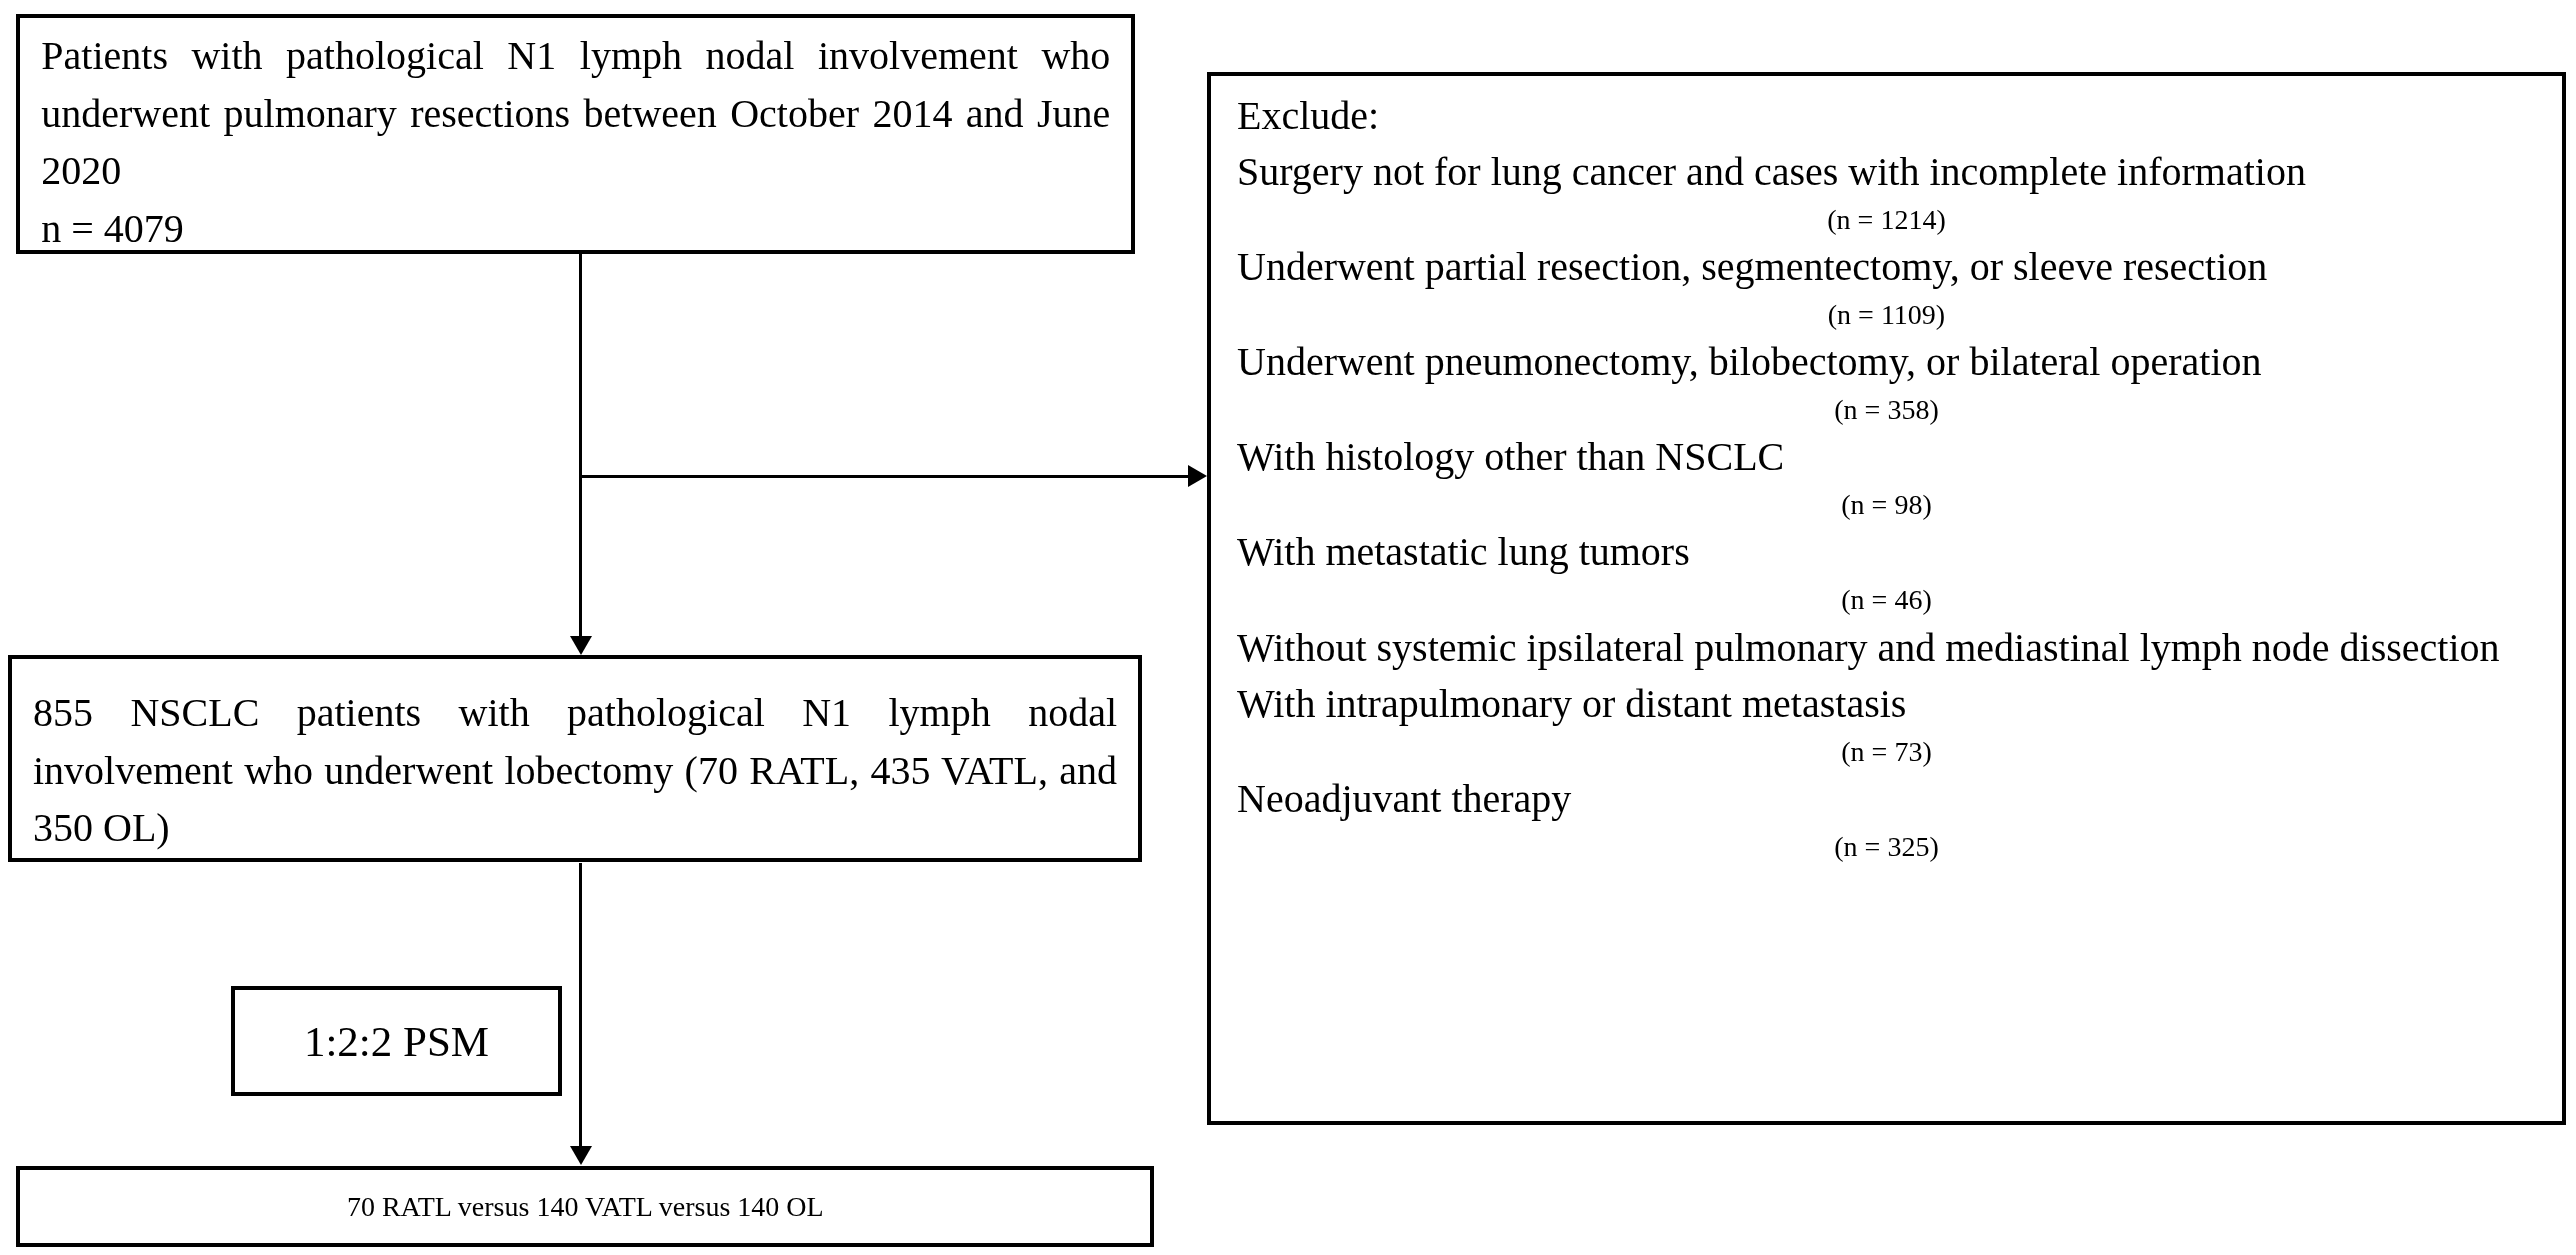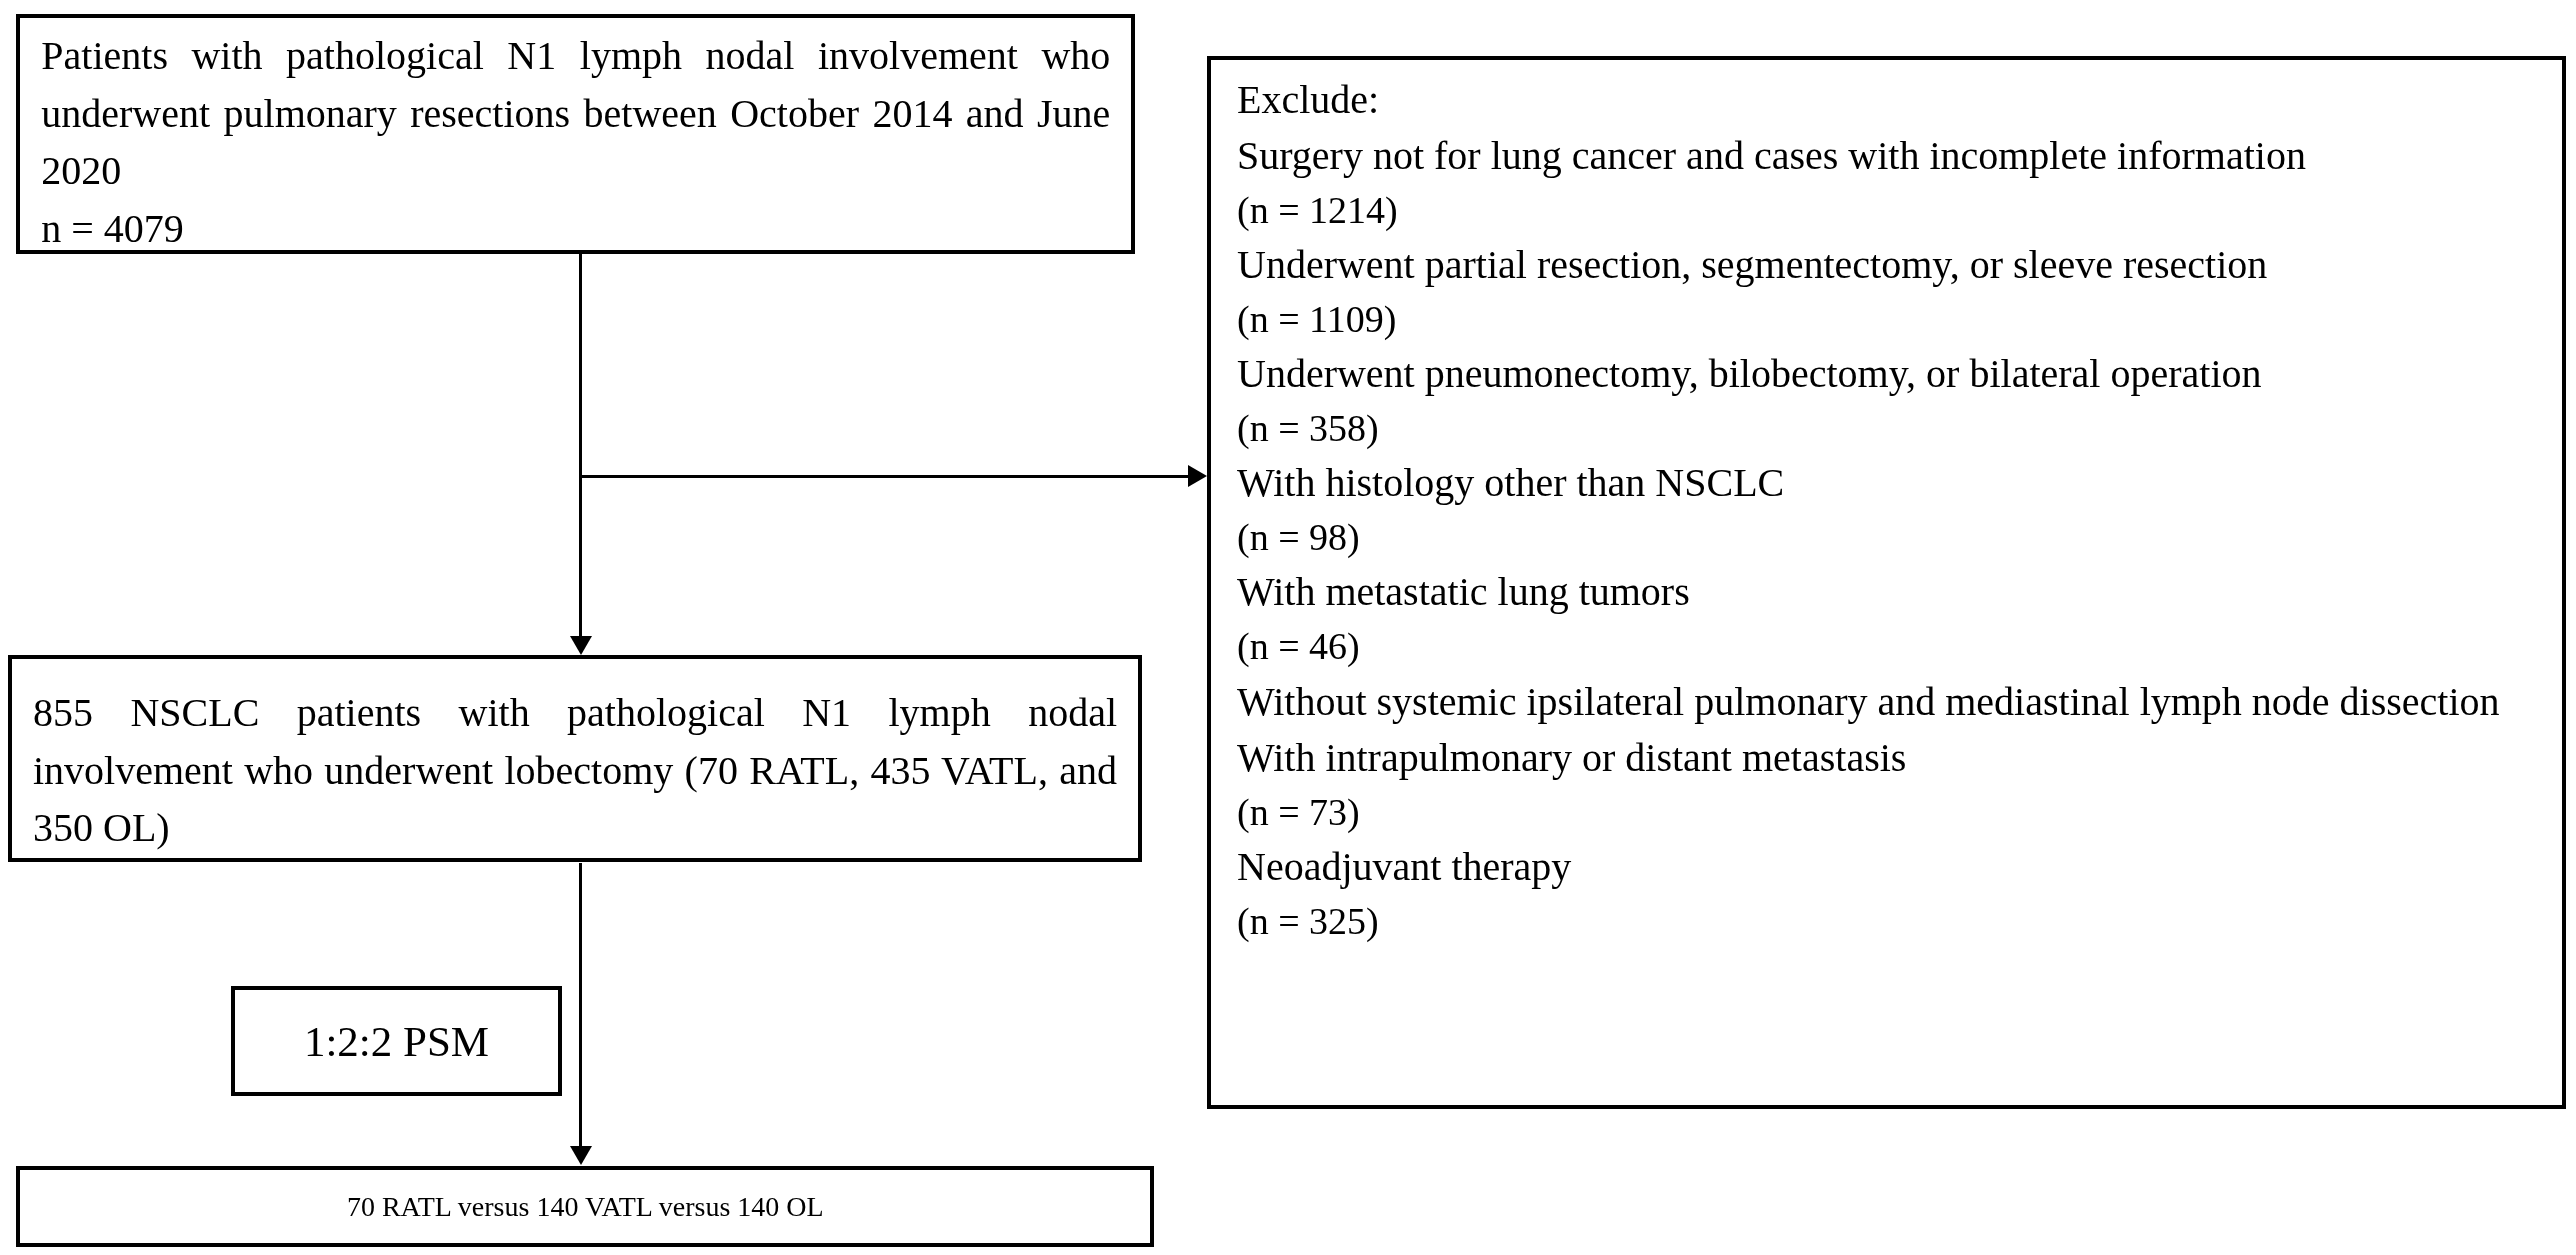--- a/index.html
+++ b/index.html
@@ -27,36 +27,36 @@
     font-size: 40px;
     line-height: 1.44;
     text-align: justify;
   }
   .count-right {
     font-size: 40px;
     line-height: 1.44;
     text-align: left;
   }
   .box-exclude {
-    left: 1207px; top: 56px; width: 1359px; height: 1053px;
+    left: 1207px; top: 72px; width: 1359px; height: 1053px;
     padding: 11.7px 26px;
   }
   .ex-title {
     font-size: 40px;
     line-height: 1.4;
   }
   .ex-label {
     font-size: 40px;
     line-height: 1.4;
     text-align: justify;
   }
   .ex-count {
-    font-size: 38px;
+    font-size: 28px;
     line-height: 1.4;
-    text-align: left;
+    text-align: center;
   }
   .box-eligible {
     left: 8px; top: 655px; width: 1134px; height: 207px;
     padding: 25px 21px 0 21px;
   }
   .box-eligible p {
     margin: 0;
     font-size: 40px;
     line-height: 1.44;
     text-align: justify;

